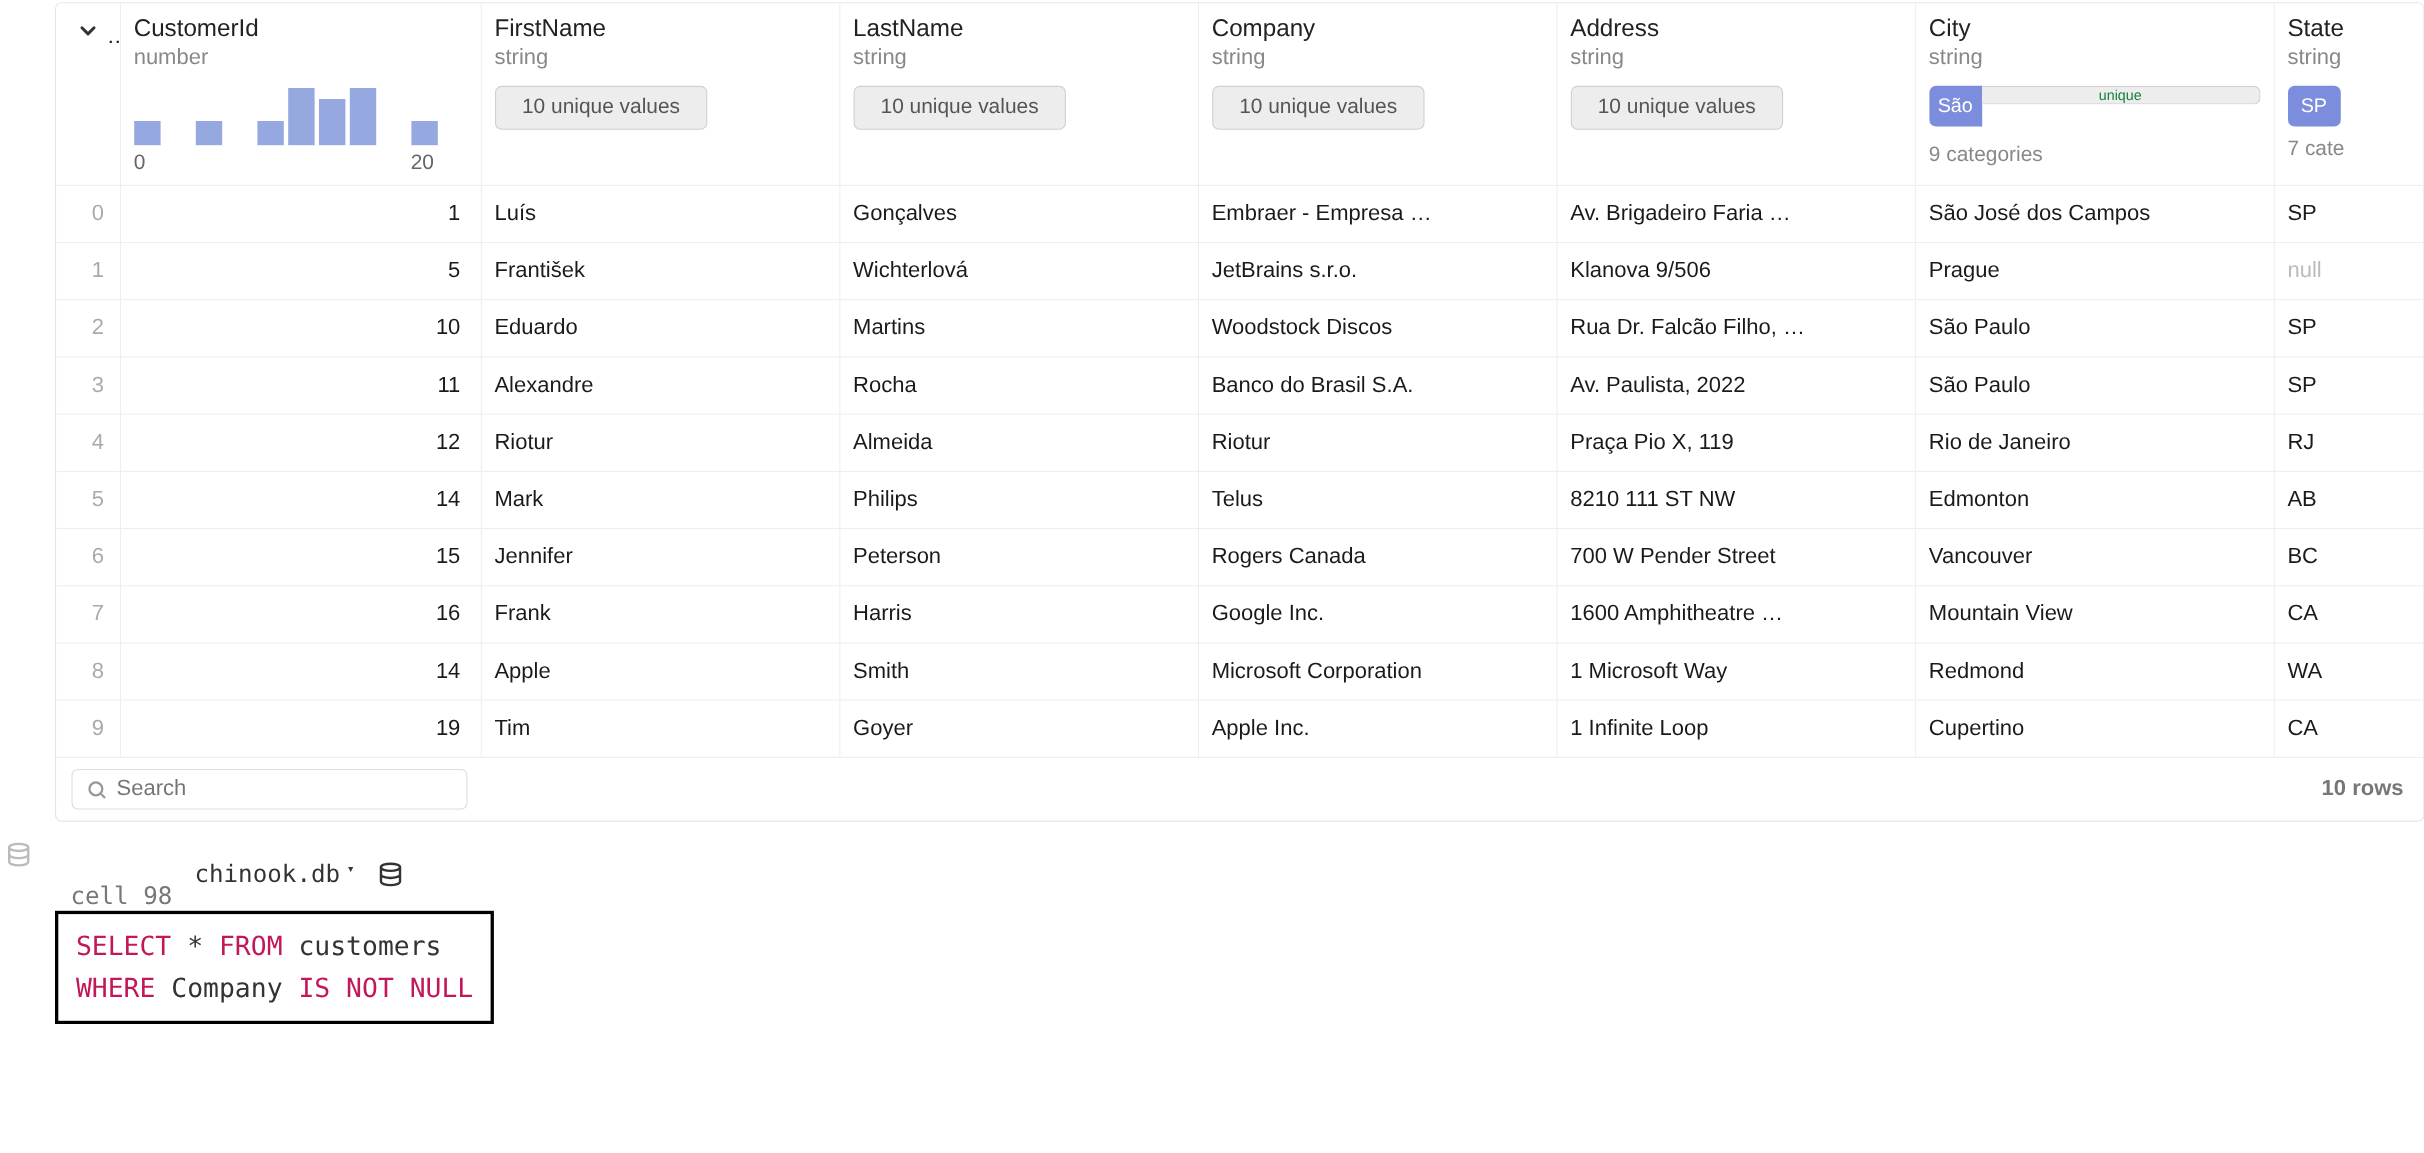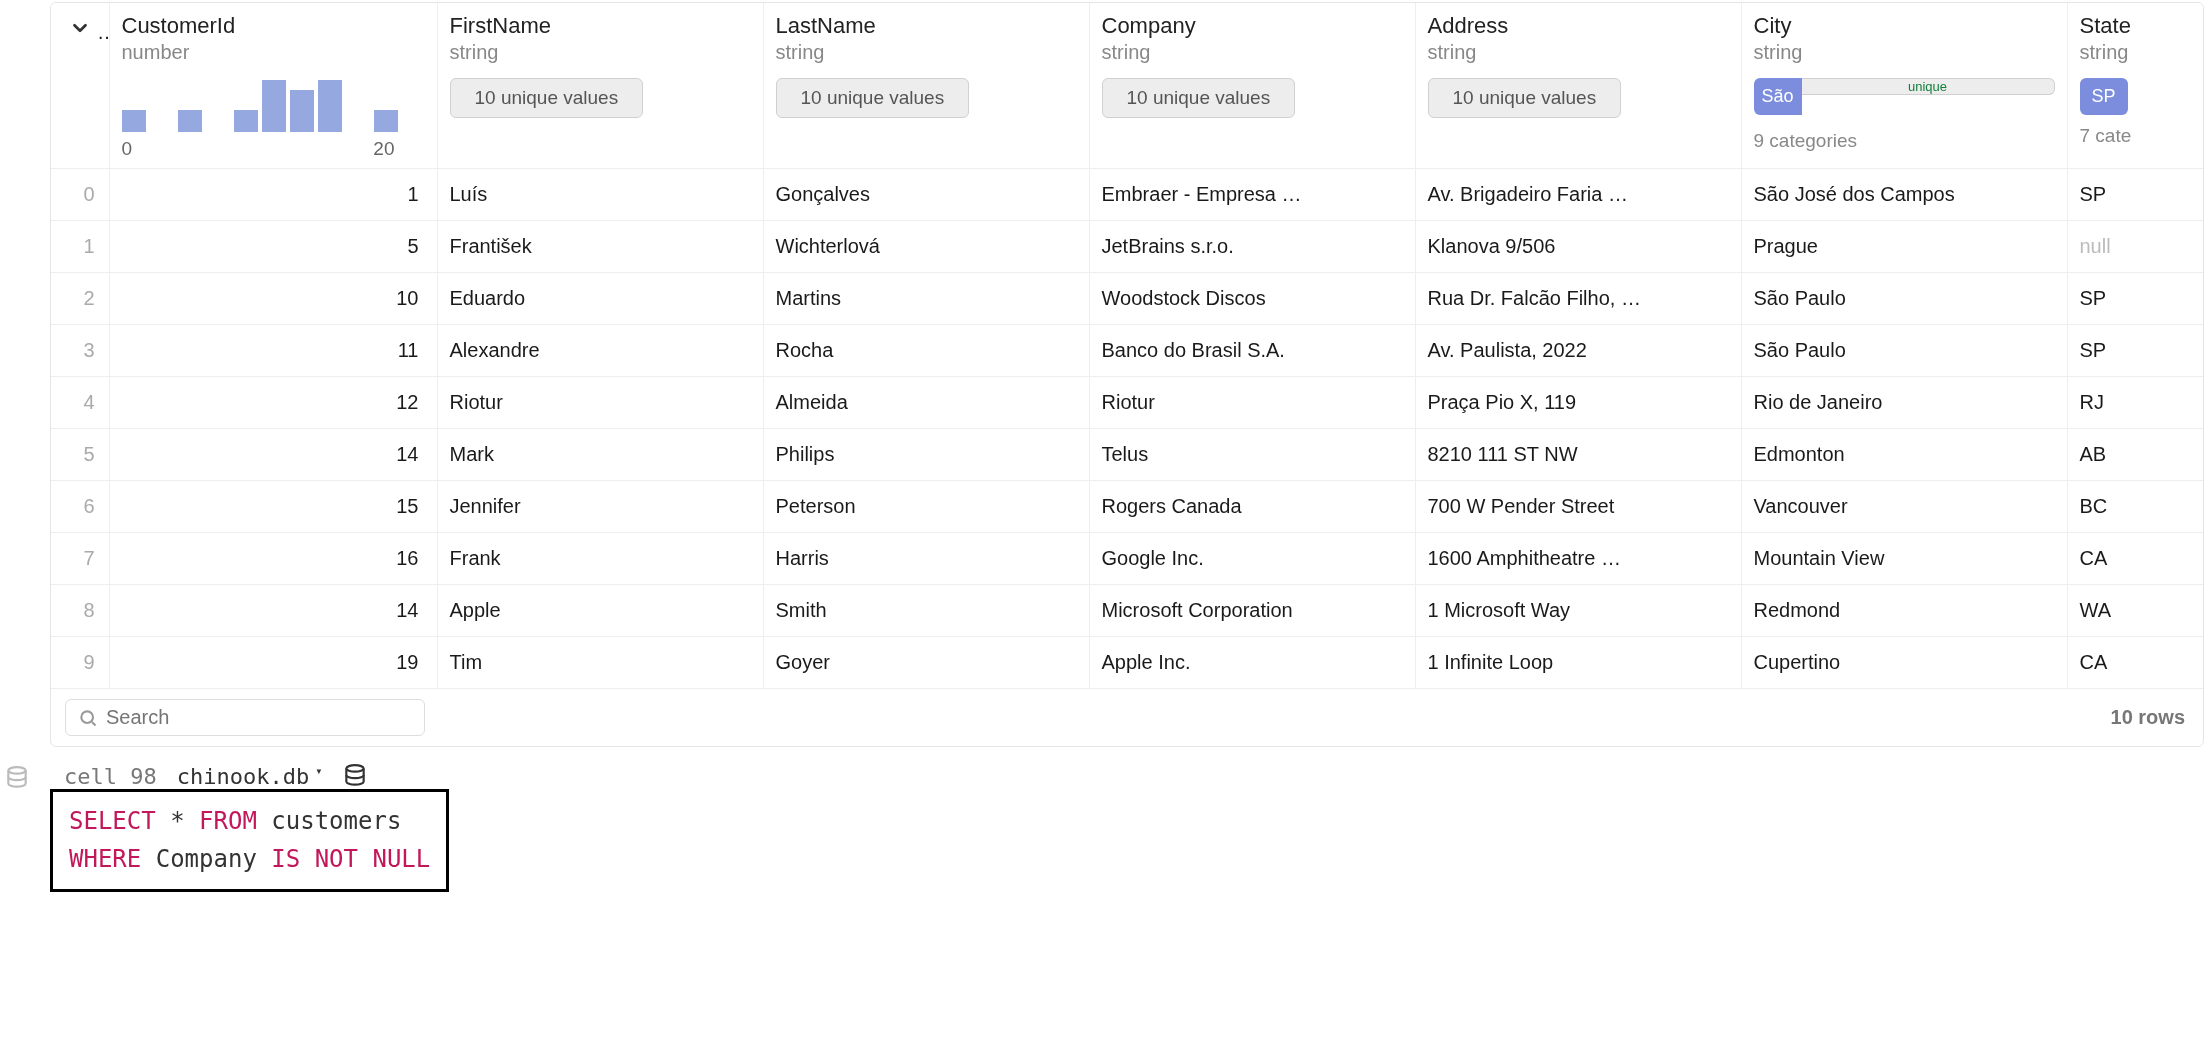--- a/index.html
+++ b/index.html
@@ -165,21 +165,21 @@
     color: #555;
     padding-left: 14px;
     position: relative;
   }
   .db-icon-left {
     position: absolute;
     left: -46px;
     top: 2px;
     color: #bbb;
   }
-  .cell-label { color: #777; }
+  .cell-label { color: #777; margin-top: 40px; }
   .db-sel { color: #333; cursor: pointer; display:flex; gap:6px;}
   .db-sel .tri { font-size: 12px; }
   .db-shape-icon { color: #444; }
 
   .sql-box-wrap {
     display: inline-block;
     border: 3px solid #000000;
     padding: 10px 16px 10px 16px;
     margin-left: 0px;
   }

